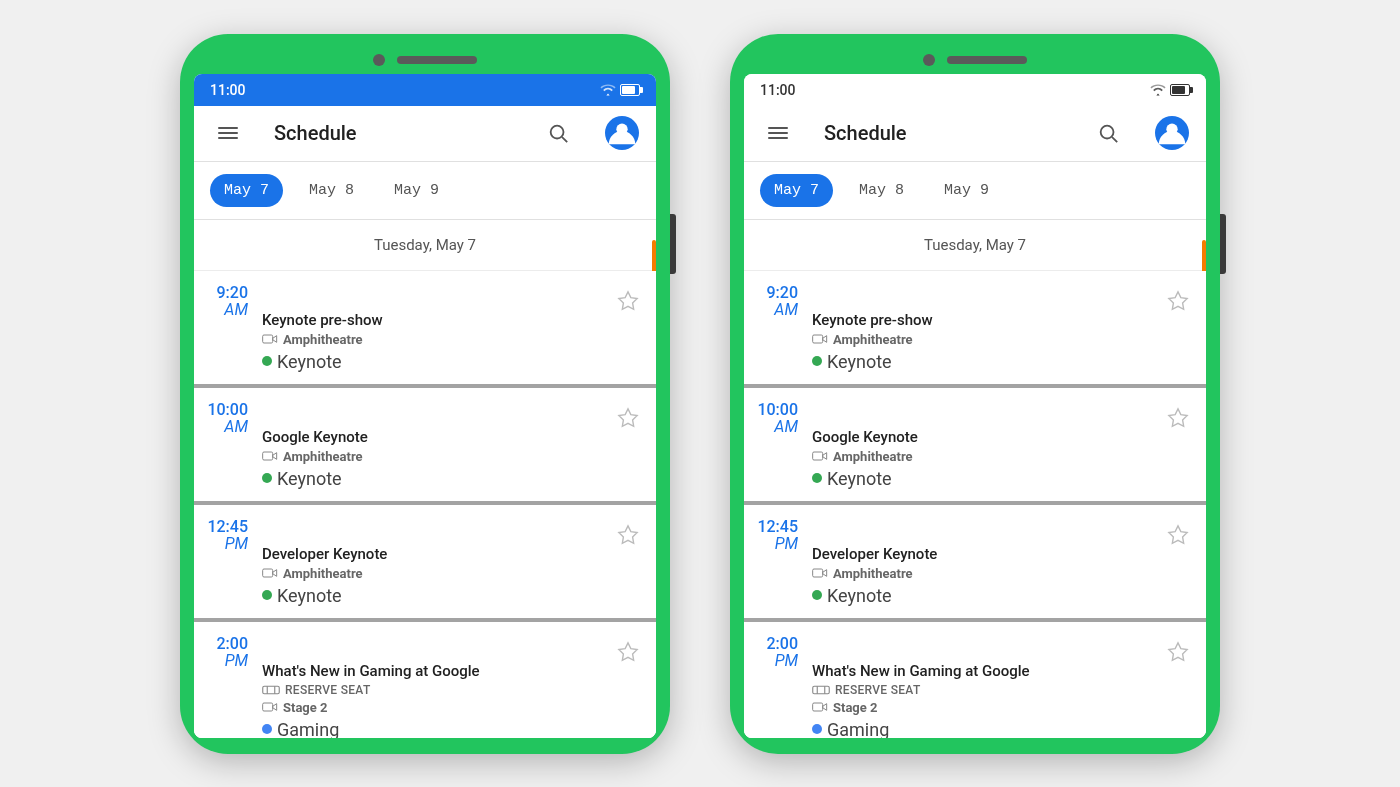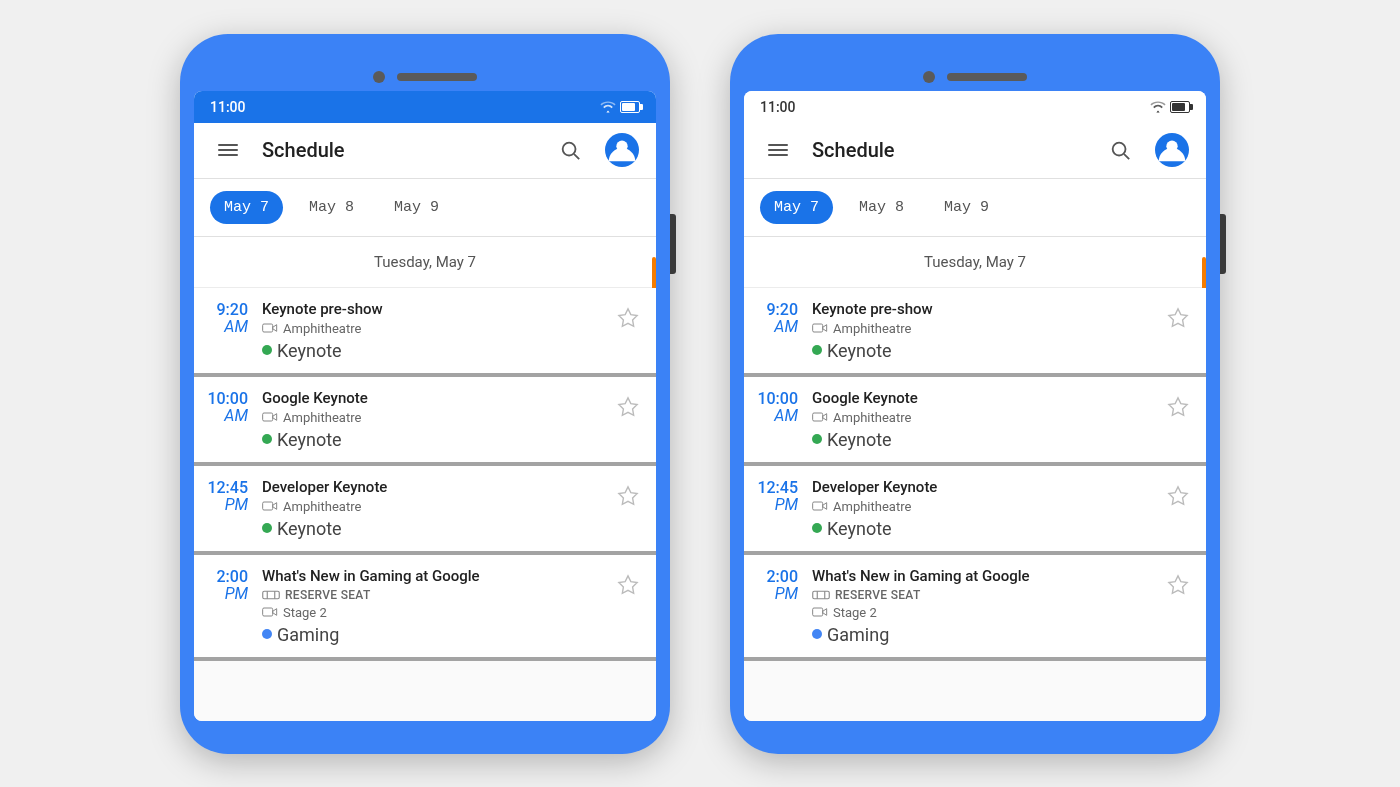--- a/index.html
+++ b/index.html
@@ -20,23 +20,23 @@
       align-items: center;
       justify-content: center;
       width: 100%;
       height: 100%;
     }
 
     
     .phone {
       width: 490px;
       height: 720px;
-      background: #3b82f6;
+      background: #22c55e;
       border-radius: 48px;
-      padding: 33px 14px;
+      padding: 16px 14px;
       position: relative;
       box-shadow: 0 8px 32px rgba(0,0,0,0.25);
       display: flex;
       flex-direction: column;
     }
 
     .phone-inner {
       flex: 1;
       border-radius: 8px;
       overflow: hidden;
@@ -137,21 +137,21 @@
       background: currentColor;
       border-radius: 1px;
     }
 
     
     .app-bar {
       background: white;
       display: flex;
       align-items: center;
       padding: 8px 16px;
-      gap: 16px;
+      gap: 28px;
       border-bottom: 1px solid #e0e0e0;
       min-height: 56px;
     }
 
     .app-bar-title {
       font-size: 20px;
       font-weight: 500;
       color: #212121;
       flex: 1;
     }
@@ -267,36 +267,38 @@
 
     .time-ampm {
       font-size: 16px;
       color: #1a73e8;
       line-height: 1;
       font-style: italic;
     }
 
     .item-content {
       flex: 1;
+      margin-top: 28px;
     }
 
     .item-title {
       font-size: 15px;
       font-weight: 500;
       color: #212121;
       margin-bottom: 3px;
     }
 
     .item-venue {
       display: flex;
       align-items: center;
       gap: 5px;
       font-size: 13px;
       color: #666;
       margin-bottom: 4px;
+      font-weight: bold;
     }
 
     .item-venue-reserve {
       display: flex;
       align-items: center;
       gap: 5px;
       font-size: 12px;
       color: #666;
       margin-bottom: 3px;
       font-weight: 500;

